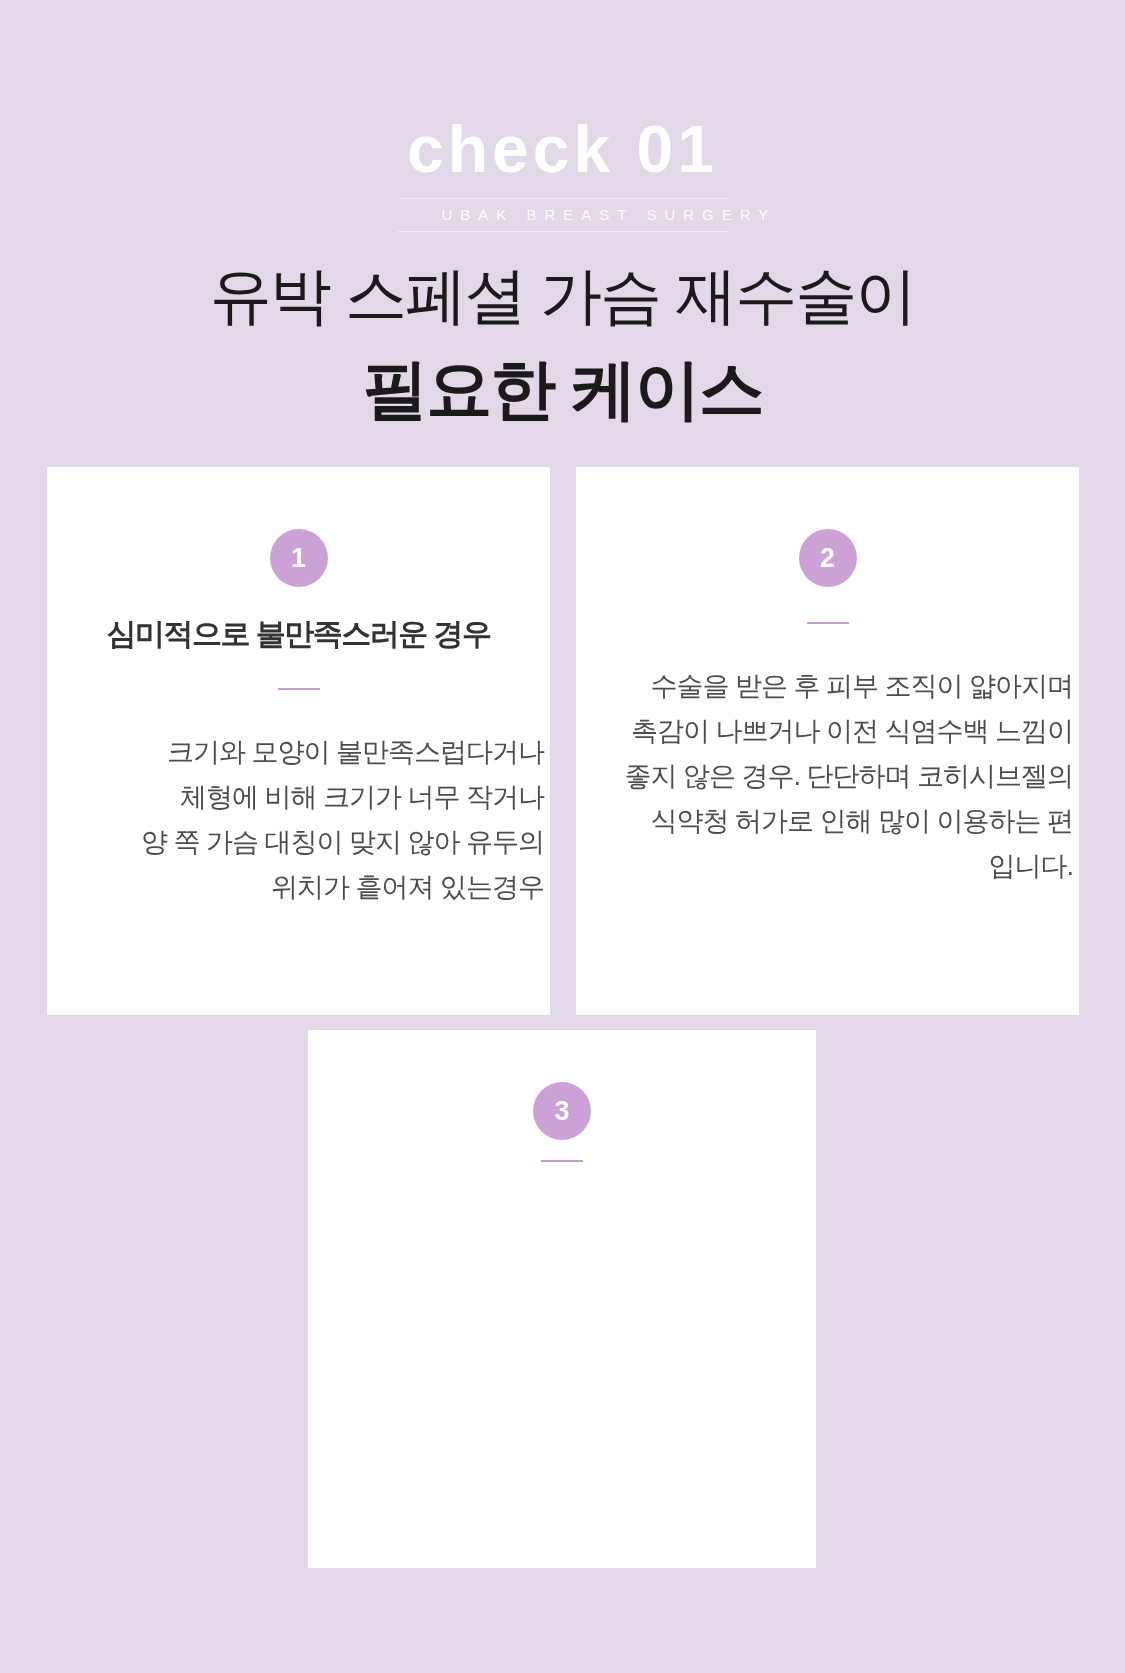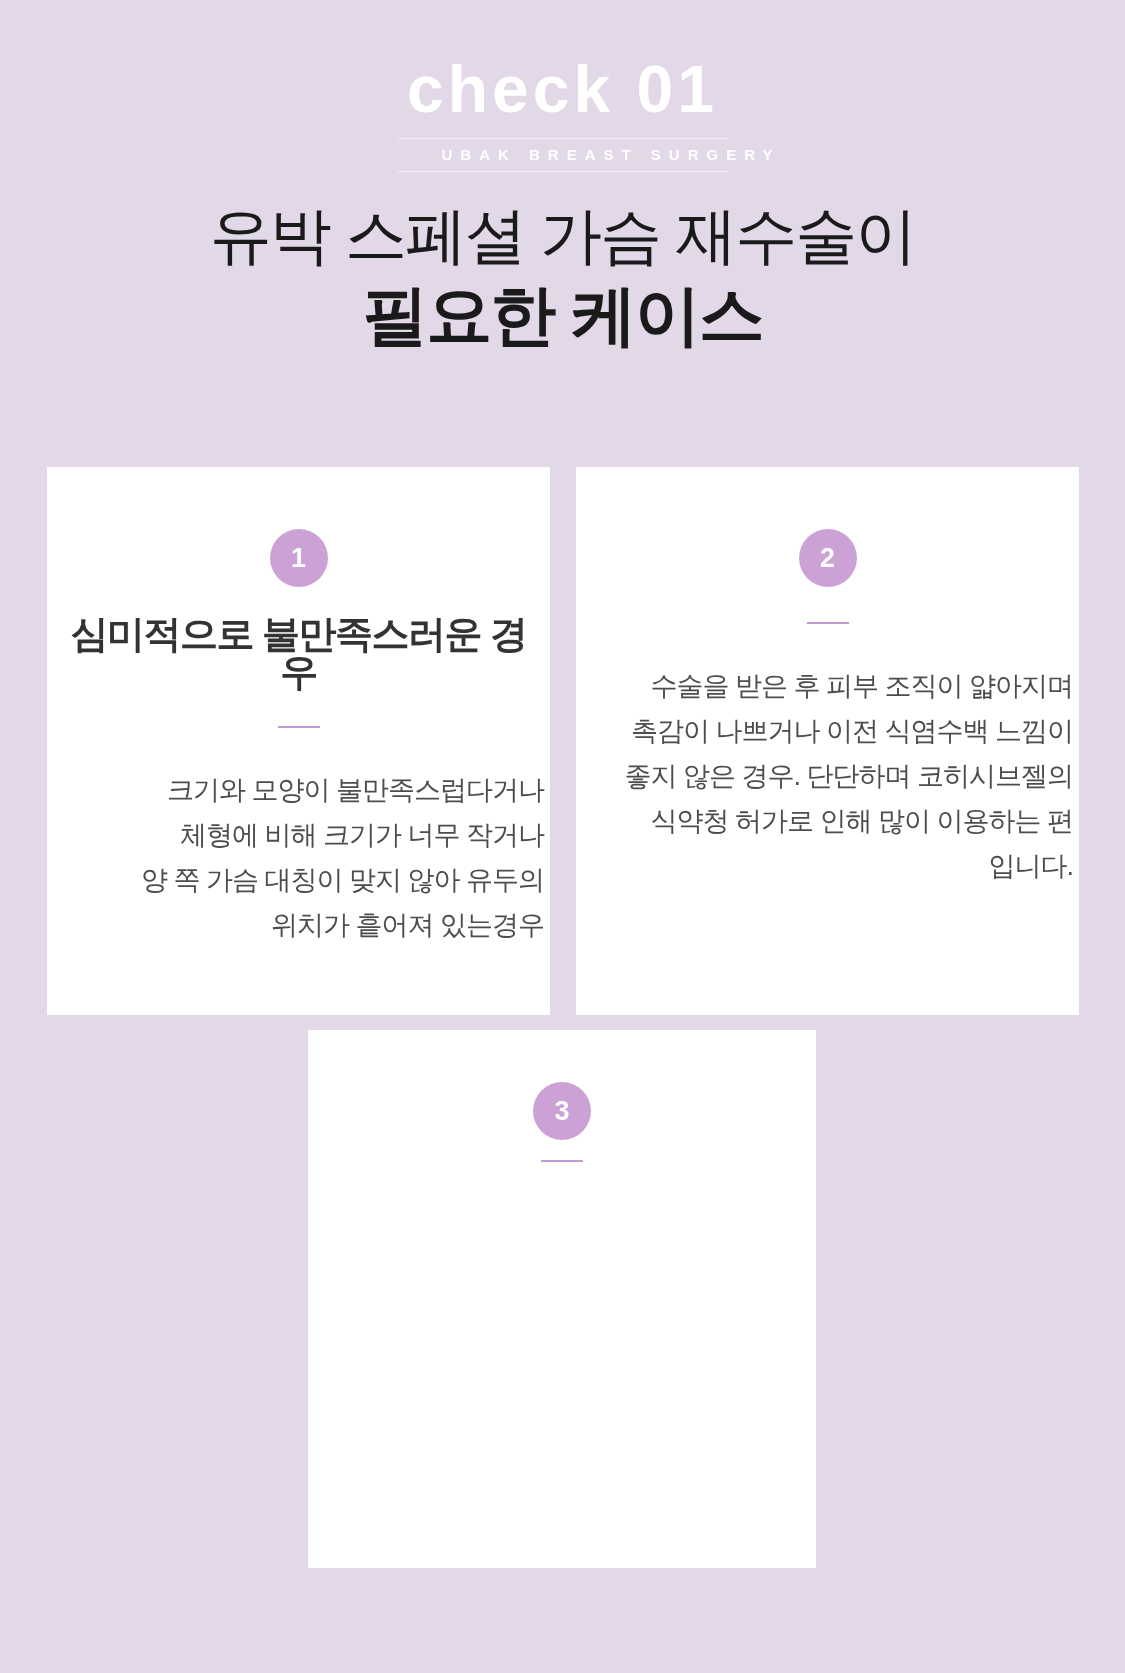--- a/index.html
+++ b/index.html
@@ -14,56 +14,56 @@
     margin:0 auto;
     background:var(--background,#E2D8E7);
     overflow:hidden;
   }
   
   .header{
     text-align:center;
     color:var(--header_text,#FFFFFF);
   }
   .check-title{
-    margin-top:56px;
+    margin-top:116px;
     font-size:66px;
     line-height:1;
     font-weight:bold;
     letter-spacing:4px;
     color:var(--header_text,#FFFFFF);
   }
   .sub-box{
     width:330px;
     margin:16px auto 0;
     padding:7px 0;
     border-top:1px solid rgba(255,255,255,0.55);
     border-bottom:1px solid rgba(255,255,255,0.55);
   }
   .sub-label{
     font-size:15px;
-    font-weight:bold;
+    font-weight:normal;
     letter-spacing:8px;
     color:var(--header_text,#FFFFFF);
     white-space:nowrap;
     padding-left:44px;
   }
   .main-title{
     margin:0;
     text-align:center;
     color:var(--title_text,#1A1A1A);
   }
   .title-line1{
     margin-top:28px;
     font-size:62px;
     line-height:1.15;
     font-weight:300;
     letter-spacing:-2px;
   }
   .title-line2{
-    margin-top:8px;
+    margin-top:22px;
     font-size:66px;
     line-height:1.1;
     font-weight:800;
     letter-spacing:-2px;
   }
   
   .card{
     position:absolute;
     background:var(--card_background,#FFFFFF);
     text-align:center;
@@ -79,21 +79,21 @@
     border-radius:50%;
     background:var(--accent_circle,#CCA2D6);
     color:#FFFFFF;
     font-size:27px;
     font-weight:bold;
     line-height:58px;
     text-align:center;
   }
   .card-heading{
     margin:28px 10px 0;
-    font-size:38px;
+    font-size:30px;
     line-height:38px;
     font-weight:bold;
     letter-spacing:-1.5px;
     color:var(--heading_text,#333333);
     white-space:pre-line;
   }
   .card3 .card-heading{margin-top:36px;}
   .card-divider{
     width:42px;
     height:2px;

